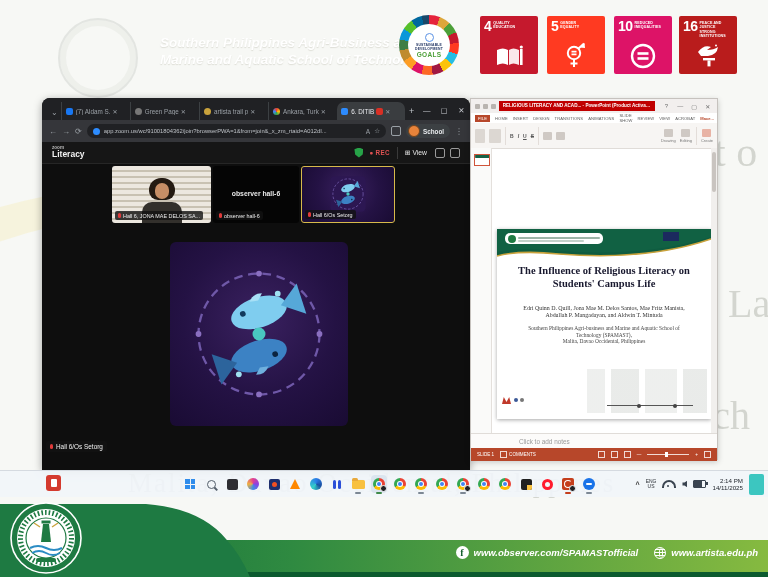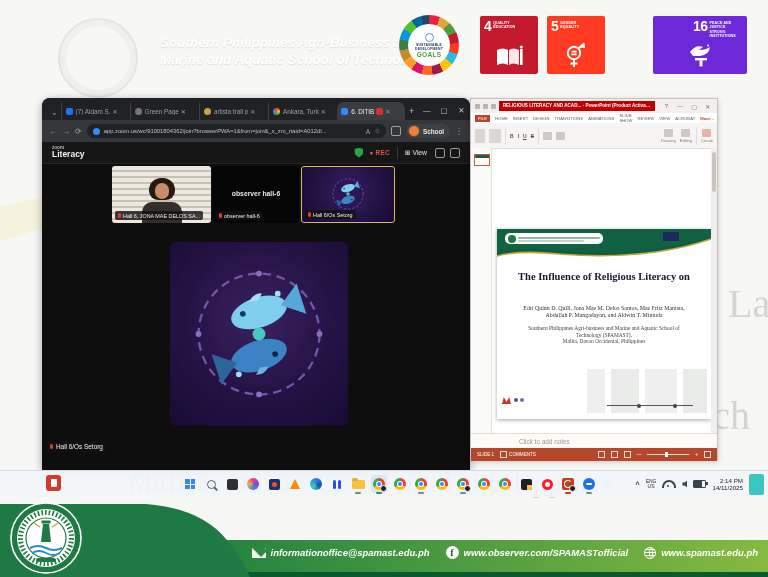--- a/index.html
+++ b/index.html
@@ -185,20 +185,21 @@
   <svg class="abs" style="left:0;top:150px;" width="470" height="120" viewBox="0 0 470 120">
     <path d="M-10 60 Q170 5 465 55 L465 75 Q170 30 -10 95 Z" fill="#f6f2d8" opacity="0.85"></path>
   </svg>
 
   <div class="abs ghost-seal"></div>
   <div class="abs hdr-name">
     <div>Southern Philippines Agri-Business and</div>
     <div>Marine and Aquatic School of Technology</div>
   </div>
 
+  <div class="abs ghost-serif nowrap" style="left:714px;top:128px;font-size:42px;">t o</div>
   <div class="abs ghost-serif nowrap" style="left:728px;top:280px;font-size:40px;">La</div>
   <div class="abs ghost-serif nowrap" style="left:690px;top:392px;font-size:40px;">Sch</div>
   <div class="abs ghost-serif nowrap" style="left:128px;top:468px;font-size:27px;letter-spacing:2px;">Malita, Davao Occidental, Philippines</div>
 
   <div class="abs wheel">
     <div class="wheel-center">
       <div class="wheel-un"></div>
       <div class="wheel-t1">SUSTAINABLE</div>
       <div class="wheel-t1">DEVELOPMENT</div>
       <div class="wheel-t2">GOALS</div>
@@ -235,22 +236,37 @@
         <line x1="8.5" y1="9.6" x2="13.5" y2="9.6" stroke="#fff" stroke-width="1.6"></line>
         <line x1="8.5" y1="12.4" x2="13.5" y2="12.4" stroke="#fff" stroke-width="1.6"></line>
         <line x1="11" y1="17.2" x2="11" y2="25" stroke="#fff" stroke-width="2"></line>
         <line x1="7.5" y1="21.5" x2="14.5" y2="21.5" stroke="#fff" stroke-width="2"></line>
         <line x1="15.5" y1="6.5" x2="21" y2="1.5" stroke="#fff" stroke-width="2"></line>
         <path d="M21.5 1 L22 6 L17 5.5 Z" fill="#fff"></path>
       </svg>
     </div>
   </div>
 
-
-  <div class="abs sdg-tile" style="left: 653px; background: #6d28d9; padding-left: 36px;">
+  <div class="abs sdg-tile" style="left: 614px; background: rgb(221, 19, 103);">
+    <div class="sdg-head">
+      <span class="sdg-num">10</span>
+      <span class="sdg-lbl">
+        <span>REDUCED</span><br><span>INEQUALITIES</span>
+      </span>
+    </div>
+    <div class="sdg-icon">
+      <svg width="28" height="28" viewBox="0 0 28 28">
+        <circle cx="14" cy="14" r="11" fill="none" stroke="#fff" stroke-width="2.4"></circle>
+        <rect x="8.5" y="10.2" width="11" height="2.6" fill="#fff"></rect>
+        <rect x="8.5" y="15.2" width="11" height="2.6" fill="#fff"></rect>
+      </svg>
+    </div>
+  </div>
+
+  <div class="abs sdg-tile" style="left: 679px; background: #b91c1c;">
     <div class="sdg-head">
       <span class="sdg-num">16</span>
       <span class="sdg-lbl">
         <span>PEACE AND JUSTICE</span><br><span>STRONG INSTITUTIONS</span>
       </span>
     </div>
     <div class="sdg-icon">
       <svg width="30" height="28" viewBox="0 0 30 28">
         <path d="M5 10 Q11 2 18 5 L14 8 Q21 8 25 5 Q24 13 15 14 L8 14 Z" fill="#fff"></path>
         <circle cx="23" cy="3.5" r="1" fill="#fff"></circle>
@@ -472,22 +488,23 @@
       </svg>
       <div class="abs" style="left:8px;top:4px;width:92px;height:11px;background:#fff;border-radius:5px;display:flex;align-items:center;padding:0 3px;gap:2px;">
         <div style="width:8px;height:8px;border-radius:50%;background:#1e7a42;flex:none;"></div>
         <div style="flex:1;">
           <div style="height:2px;background:#9db5a8;border-radius:1px;margin:1px 0;"></div>
           <div style="height:2px;background:#c4d2ca;border-radius:1px;width:80%;"></div>
         </div>
       </div>
       <div class="abs" style="left:166px;top:3px;width:16px;height:9px;background:#1b2a5e;"></div>
 
-      <div class="abs s-title" style="top:42px;">
+      <div class="abs s-title" style="top:36px;">
         <div>The Influence of Religious Literacy on</div>
+        <div>Students' Campus Life</div>
       </div>
       <div class="abs s-authors" style="top:76px;">
         <div>Edri Quinn D. Quill, Jona Mae M. Delos Santos, Mae Fritz Manista,</div>
         <div>Abdullah P. Mangadayan, and Aldwin T. Mintuda</div>
       </div>
       <div class="abs s-affil" style="top:96px;">
         <div>Southern Philippines Agri-business and Marine and Aquatic School of</div>
         <div>Technology (SPAMAST),</div>
         <div>Malita, Davao Occidental, Philippines</div>
       </div>
@@ -684,28 +701,24 @@
     <rect x="31.5" y="18.5" width="9" height="3" fill="#1e7a42"></rect>
     <line x1="24" y1="21" x2="30" y2="25" stroke="#c9a23c" stroke-width="1.4"></line>
     <line x1="48" y1="21" x2="42" y2="25" stroke="#c9a23c" stroke-width="1.4"></line>
     <path d="M20 46 Q28 42 36 46 Q44 50 52 46" fill="none" stroke="#2b8cc4" stroke-width="2"></path>
     <path d="M22 51 Q29 47 36 51 Q43 55 50 51" fill="none" stroke="#2b8cc4" stroke-width="2"></path>
     <rect x="26" y="56" width="20" height="4" rx="2" fill="#1e7a42"></rect>
   </svg>
 
   <div class="abs fitems">
     <div class="fitem">
-      <div class="envelope"></div>
-      <span>informationoffice@spamast.edu.ph</span>
-    </div>
-    <div class="fitem">
       <div class="fbc">
           <span>f</span>
         </div>
       <span>www.observer.com/SPAMASTofficial</span>
     </div>
     <div class="fitem">
       <div class="globe"></div>
-      <span>www.spamast.edu.ph</span>
+      <span>www.artista.edu.ph</span>
     </div>
   </div>
 
 </div>
 
 </body></html>

